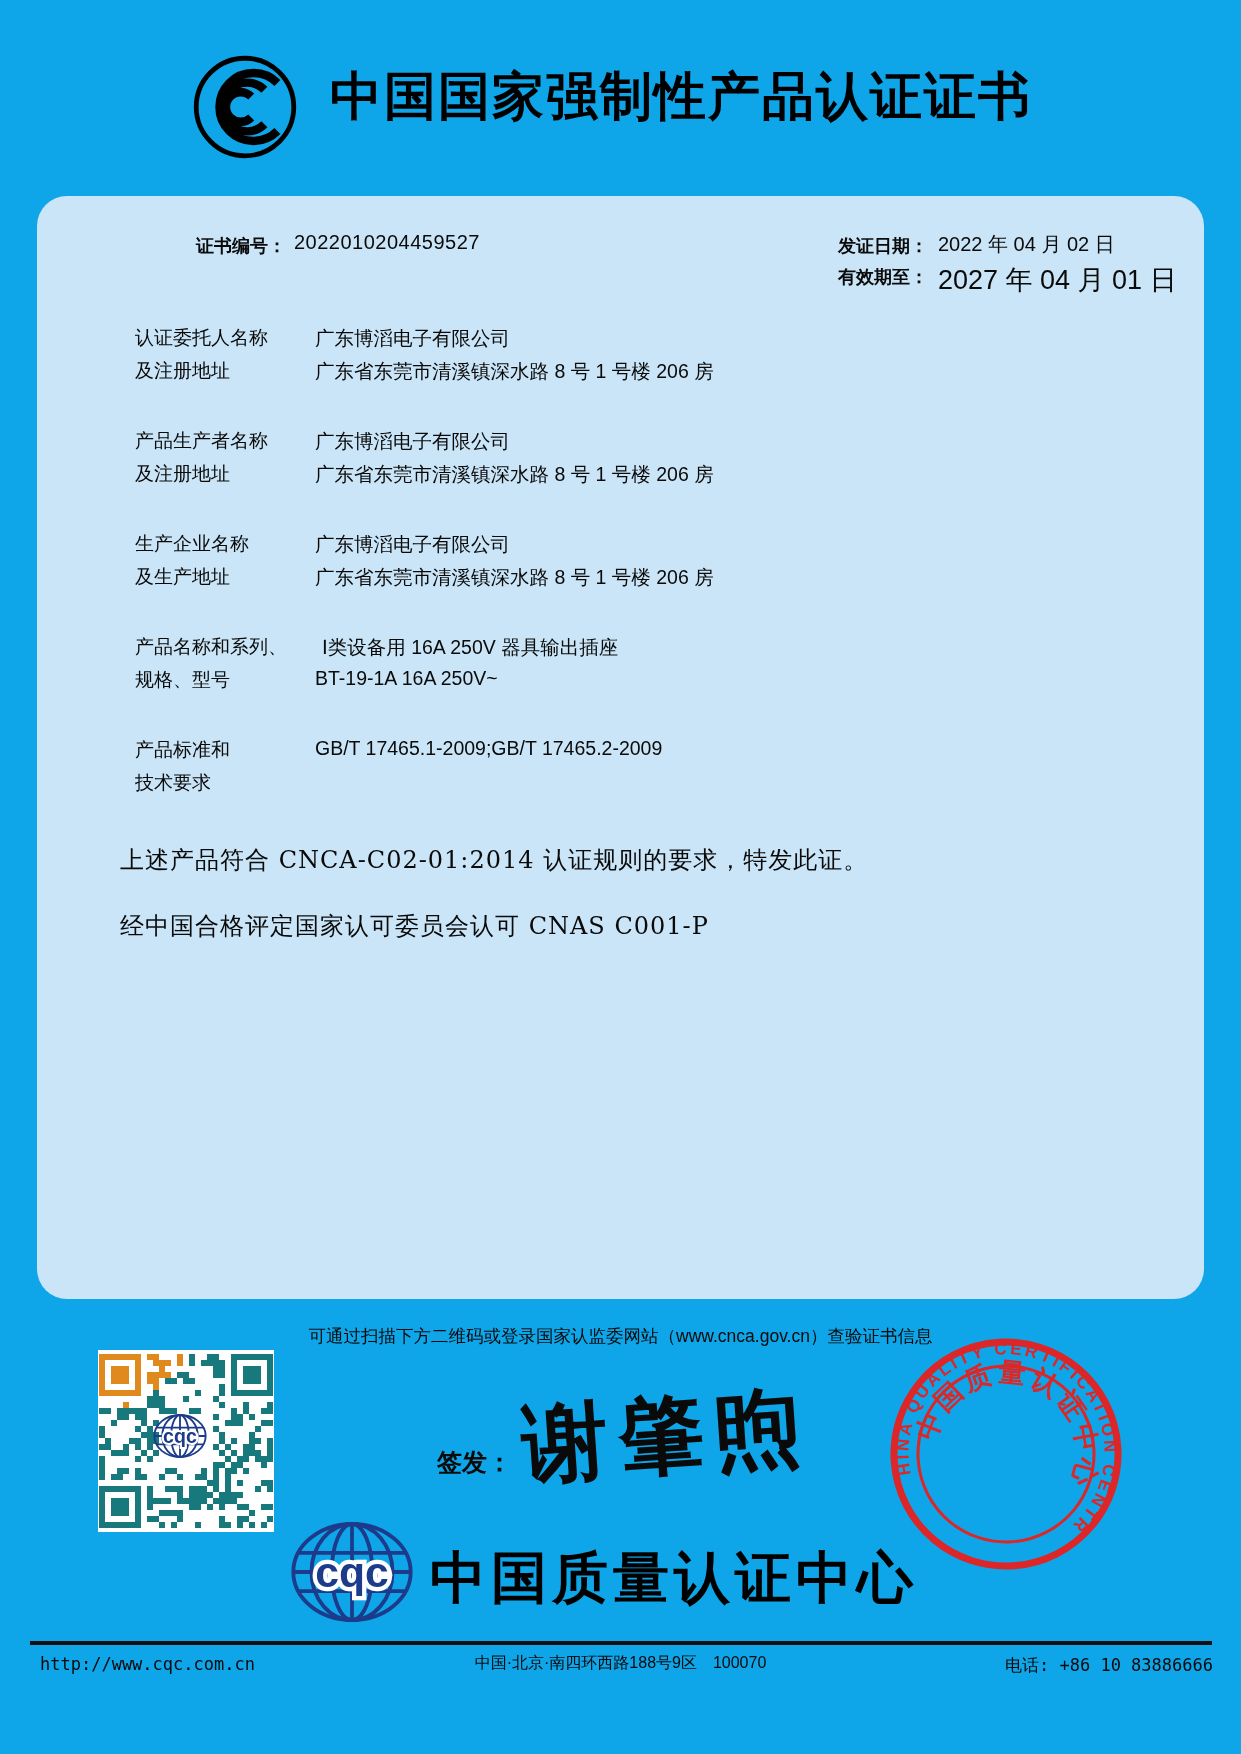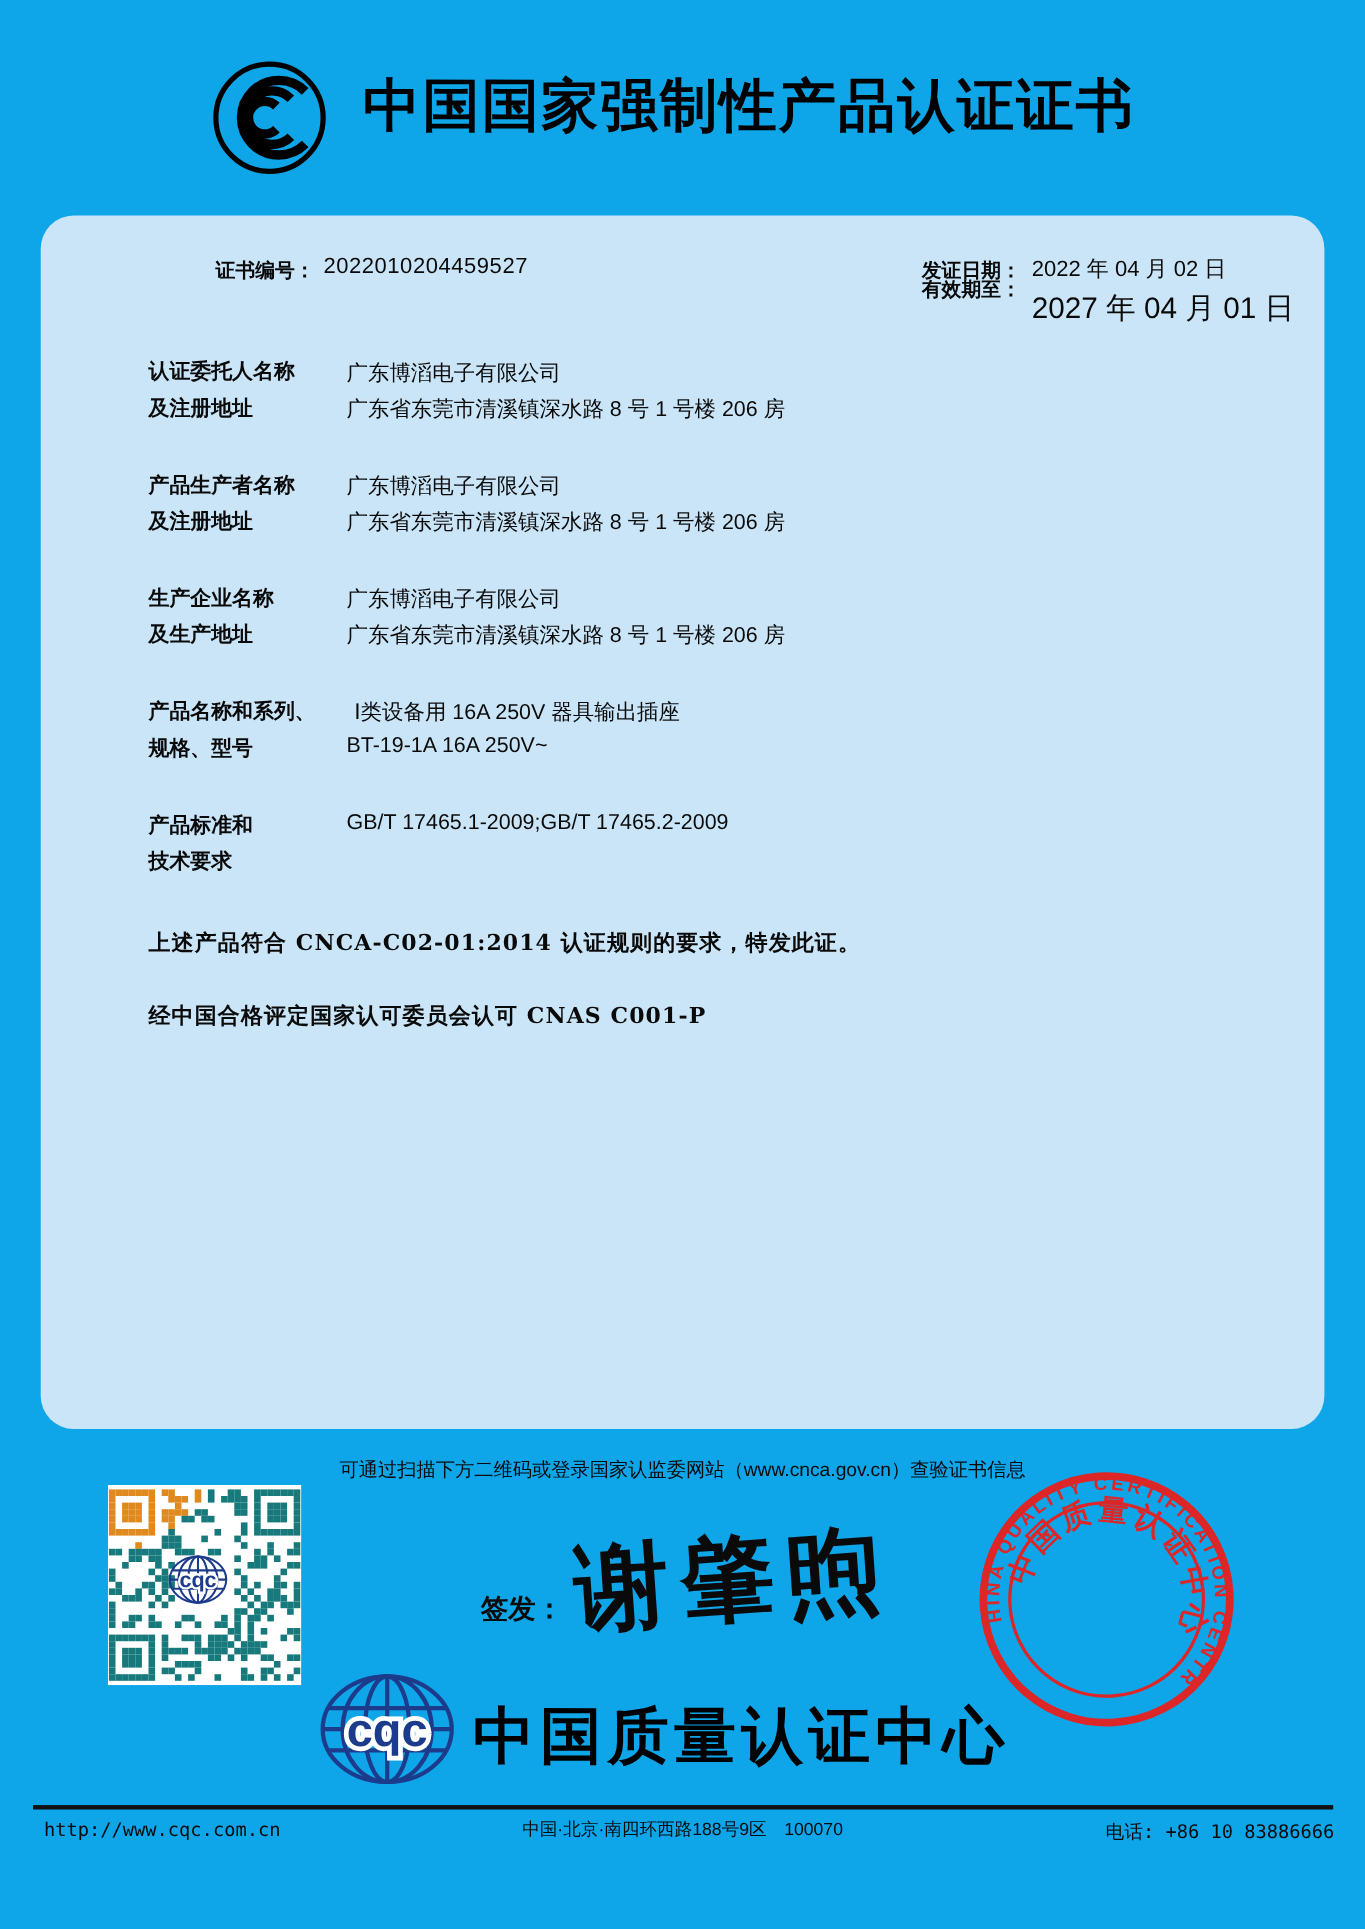--- a/index.html
+++ b/index.html
@@ -13,28 +13,28 @@
   .ccc-logo{left:192px;top:54px;width:106px;height:106px;}
   .title{left:330px;top:62px;font-size:52px;font-weight:bold;letter-spacing:2px;color:#000;white-space:nowrap;}
   
   .panel{left:37px;top:196px;width:1167px;height:1103px;background:#cae5f7;border-radius:30px;}
   
   .kai-label{font-family:"DejaVu Serif","Liberation Serif",serif;font-weight:bold;font-size:18px;white-space:nowrap;}
   .cert-number-label{left:196px;top:234px;}
   .cert-number-value{left:294px;top:231px;font-size:20px;letter-spacing:0.5px;}
   .issue-label{left:838px;top:234px;}
   .issue-value{left:938px;top:231px;font-size:20px;}
-  .valid-label{left:838px;top:251px;text-align:center;}
+  .valid-label{left:838px;top:265px;text-align:center;}
   .valid-value{left:938px;top:262px;font-size:27px;}
   .val{white-space:nowrap;}
   
-  .flabel{left:135px;font-size:19px;font-weight:bold;white-space:nowrap;}
+  .flabel{left:135px;font-size:19px;font-weight:normal;white-space:nowrap;}
   .fvalue{left:315px;font-size:19.5px;white-space:nowrap;}
   
-  .statement{left:135px;font-size:20px;font-family:"DejaVu Serif","Liberation Serif",serif;white-space:nowrap;letter-spacing:1px;font-weight:bold;}
+  .statement{left:120px;font-size:24px;font-family:"DejaVu Serif","Liberation Serif",serif;white-space:nowrap;letter-spacing:1px;}
   
   .qr-note{left:0;top:1324px;width:1241px;text-align:center;font-size:17.5px;}
   
   .qr-wrap{left:98px;top:1350px;width:176px;height:182px;}
   .qr-center-logo{left:152px;top:1413px;width:56px;height:46px;}
   
   .sign-label{left:437px;top:1446px;font-size:25px;font-weight:bold;}
   .signature{left:522px;top:1378px;font-size:86px;font-weight:bold;
     font-family:"DejaVu Serif","Liberation Serif",serif;letter-spacing:10px;
     transform:rotate(-4deg);white-space:nowrap;}

